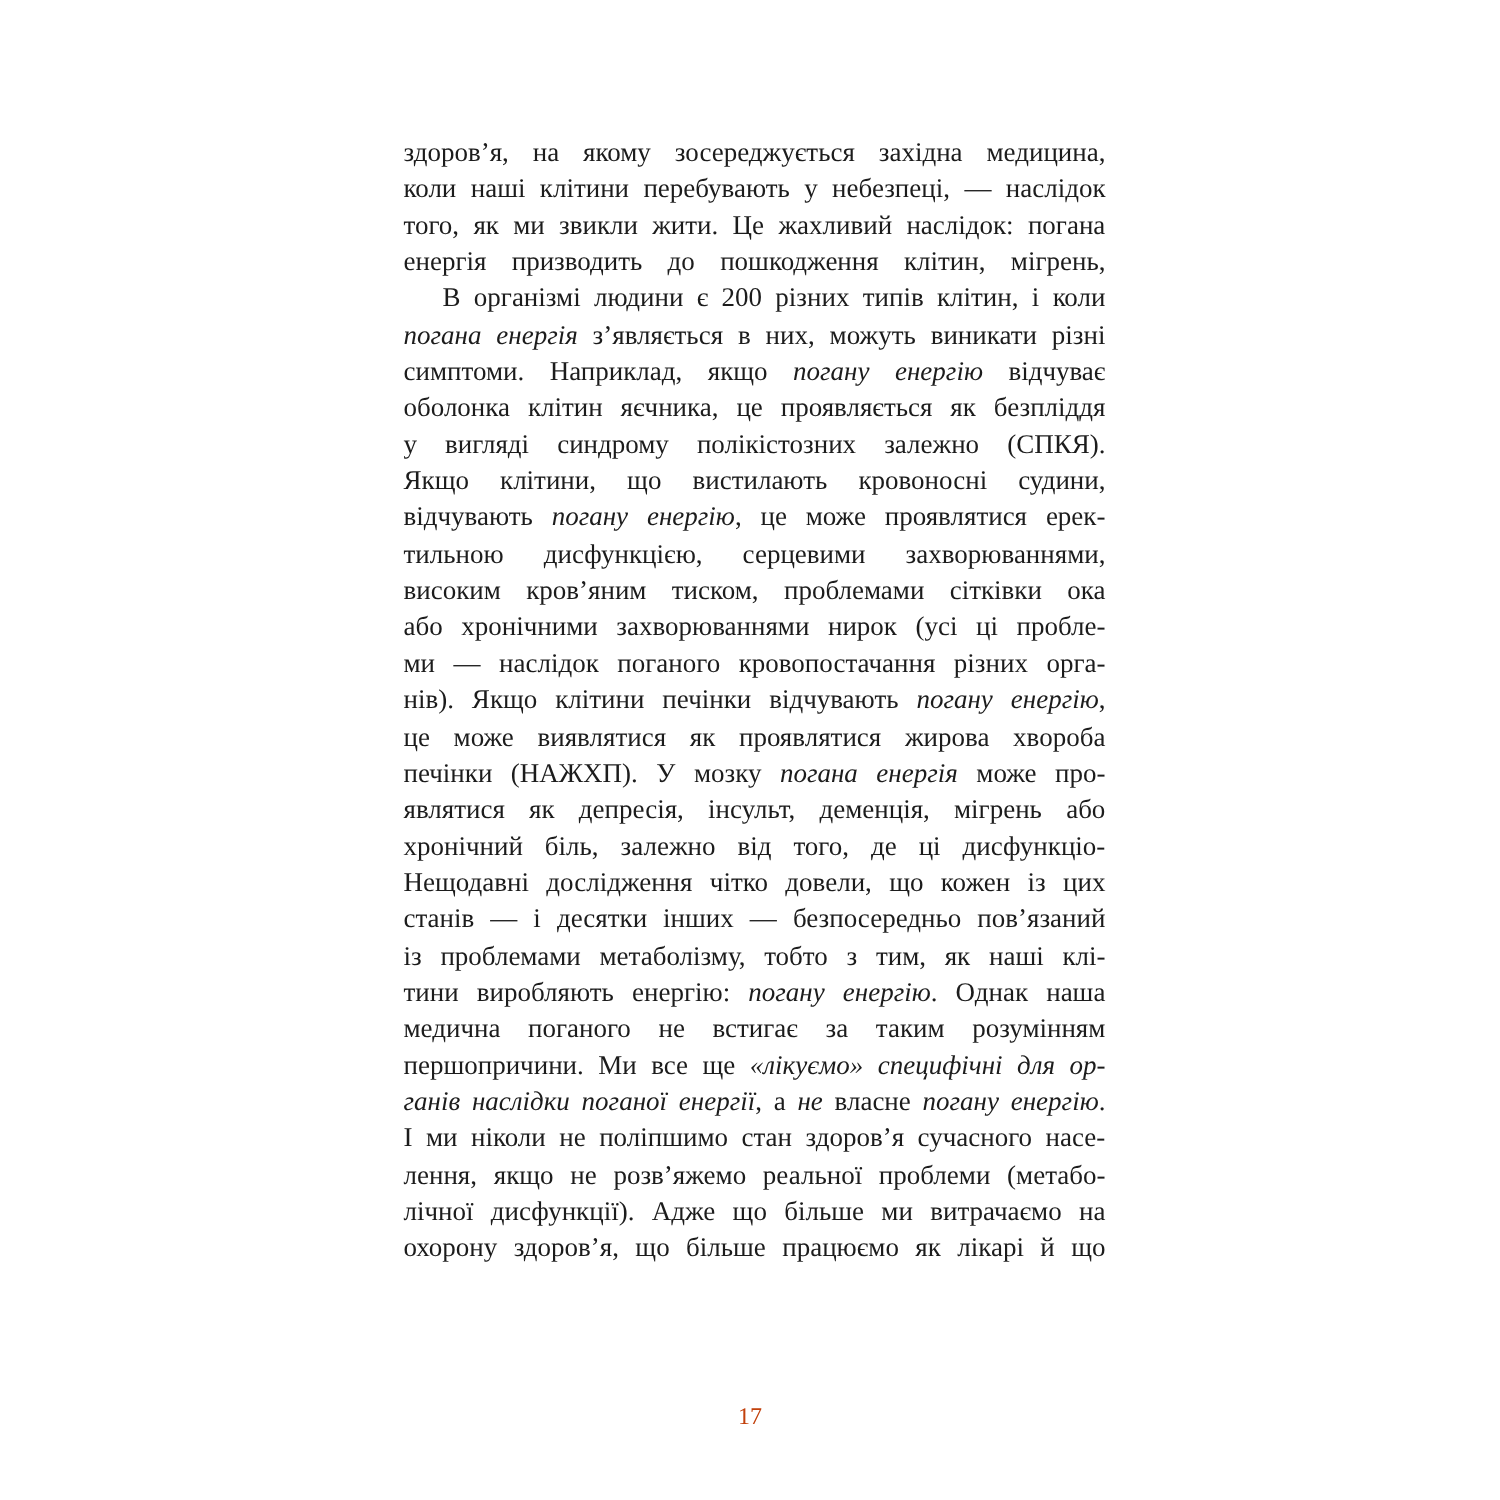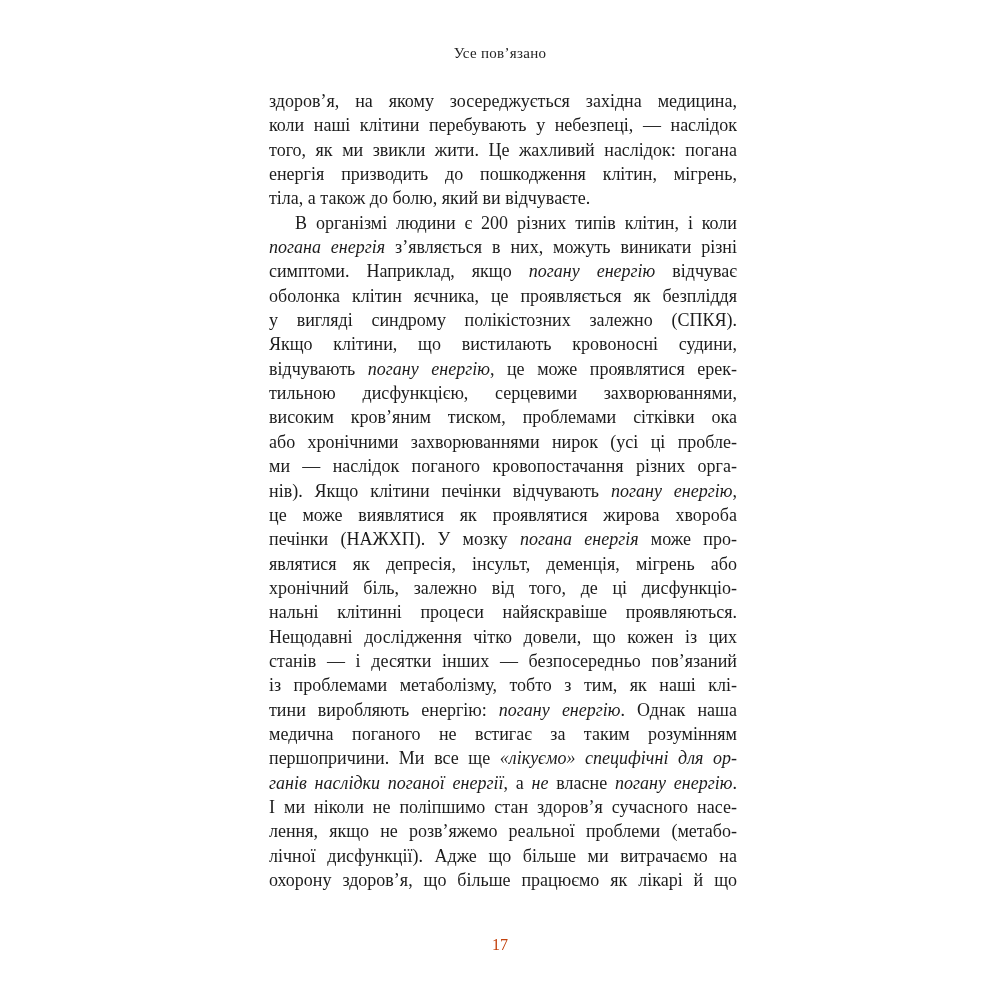--- a/index.html
+++ b/index.html
@@ -42,21 +42,20 @@
     position:absolute;top:936px;left:0;width:1000px;
     text-align:center;
     font-size:16px;
     color:#c2410c;
   }
 </style>
 </head>
 <body>
 
 <div class="page">
-  <div class="running-header">Усе пов’язано</div>
 
   <div class="textblock" id="textblock">
       <div class="line">
         <span class="w"><span>здоров’я,</span></span>
         <span class="w"><span>на</span></span>
         <span class="w"><span>якому</span></span>
         <span class="w"><span>зосереджується</span></span>
         <span class="w"><span>західна</span></span>
         <span class="w"><span>медицина,</span></span>
       </div>
@@ -82,21 +81,20 @@
         <span class="w"><span>погана</span></span>
       </div>
       <div class="line">
         <span class="w"><span>енергія</span></span>
         <span class="w"><span>призводить</span></span>
         <span class="w"><span>до</span></span>
         <span class="w"><span>пошкодження</span></span>
         <span class="w"><span>клітин,</span></span>
         <span class="w"><span>мігрень,</span></span>
       </div>
-      <div class="line flush"><span>тіла, а також до болю, який ви відчуваєте.</span></div>
       <div class="line indent">
         <span class="w"><span>В</span></span>
         <span class="w"><span>організмі</span></span>
         <span class="w"><span>людини</span></span>
         <span class="w"><span>є</span></span>
         <span class="w"><span>200</span></span>
         <span class="w"><span>різних</span></span>
         <span class="w"><span>типів</span></span>
         <span class="w"><span>клітин,</span></span>
         <span class="w"><span>і</span></span>
@@ -227,27 +225,20 @@
         <span class="w"><span>хронічний</span></span>
         <span class="w"><span>біль,</span></span>
         <span class="w"><span>залежно</span></span>
         <span class="w"><span>від</span></span>
         <span class="w"><span>того,</span></span>
         <span class="w"><span>де</span></span>
         <span class="w"><span>ці</span></span>
         <span class="w"><span>дисфункціо-</span></span>
       </div>
       <div class="line">
-        <span class="w"><span>нальні</span></span>
-        <span class="w"><span>клітинні</span></span>
-        <span class="w"><span>процеси</span></span>
-        <span class="w"><span>найяскравіше</span></span>
-        <span class="w"><span>проявляються.</span></span>
-      </div>
-      <div class="line">
         <span class="w"><span>Нещодавні</span></span>
         <span class="w"><span>дослідження</span></span>
         <span class="w"><span>чітко</span></span>
         <span class="w"><span>довели,</span></span>
         <span class="w"><span>що</span></span>
         <span class="w"><span>кожен</span></span>
         <span class="w"><span>із</span></span>
         <span class="w"><span>цих</span></span>
       </div>
       <div class="line">

